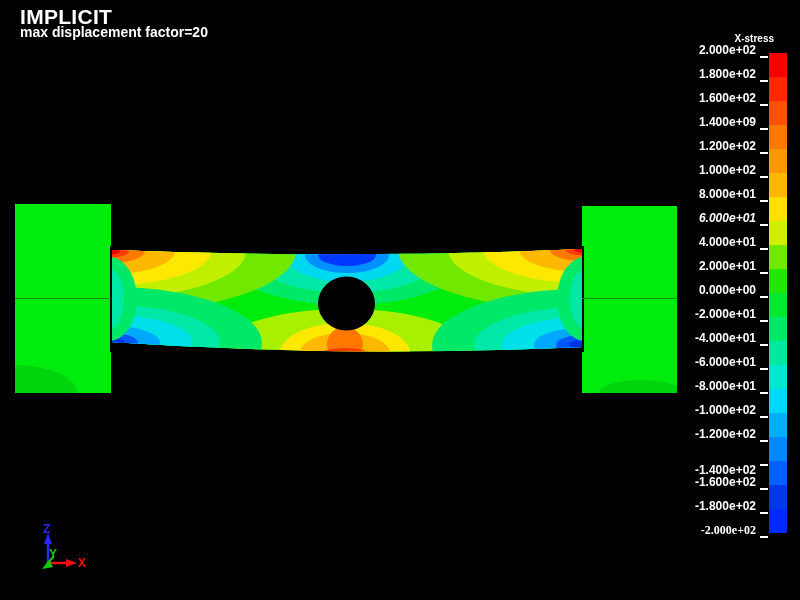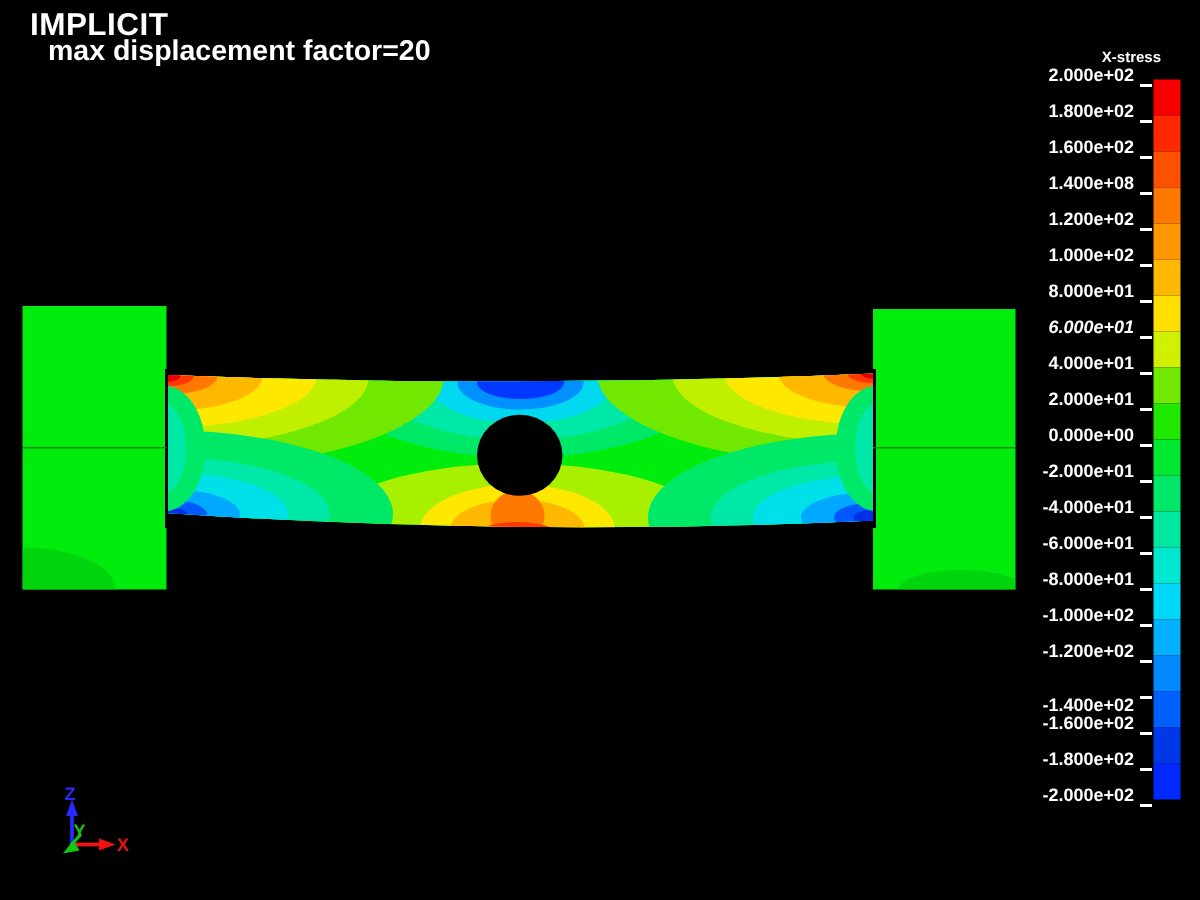--- a/index.html
+++ b/index.html
@@ -4,21 +4,21 @@
 <style>
   html,body{margin:0;padding:0;}
   body{
     width:800px;height:600px;overflow:hidden;position:relative;
     background:#000;
     font-family:"Liberation Sans", sans-serif;
     -webkit-font-smoothing:antialiased;
   }
   .txt{position:absolute;color:#fff;font-weight:bold;white-space:nowrap;}
   #title{left:20px;top:5px;font-size:21px;letter-spacing:.3px;}
-  #subtitle{left:32px;top:24px;font-size:19px;}
+  #subtitle{left:20px;top:24px;font-size:14px;}
   #legend-title{top:33px;right:26px;font-size:10px;}
   #model-svg{position:absolute;left:0;top:0;}
   .legend-label{
     position:absolute;left:662px;width:94px;text-align:right;
     color:#fff;font-weight:bold;font-size:12px;line-height:16px;
   }
   .legend-tick{position:absolute;left:760px;width:8px;height:2px;background:#fff;}
   .legend-seg{position:absolute;left:769px;width:18px;}
 </style>
 </head>
@@ -105,21 +105,21 @@
 <div class="txt" id="subtitle">max displacement factor=20</div>
 <div class="txt" id="legend-title">X-stress</div>
 
 <div id="legend">
     <div class="legend-label" style="top: 42px;">2.000e+02</div>
     <div class="legend-tick" style="top: 56px;"></div>
     <div class="legend-label" style="top: 66px;">1.800e+02</div>
     <div class="legend-tick" style="top: 80px;"></div>
     <div class="legend-label" style="top: 90px;">1.600e+02</div>
     <div class="legend-tick" style="top: 104px;"></div>
-    <div class="legend-label" style="top: 114px;">1.400e+08</div>
+    <div class="legend-label" style="top: 114px;">1.400e+09</div>
     <div class="legend-tick" style="top: 128px;"></div>
     <div class="legend-label" style="top: 138px;">1.200e+02</div>
     <div class="legend-tick" style="top: 152px;"></div>
     <div class="legend-label" style="top: 162px;">1.000e+02</div>
     <div class="legend-tick" style="top: 176px;"></div>
     <div class="legend-label" style="top: 186px;">8.000e+01</div>
     <div class="legend-tick" style="top: 200px;"></div>
     <div class="legend-label" style="top: 210px; font-style: italic;">6.000e+01</div>
     <div class="legend-tick" style="top: 224px;"></div>
     <div class="legend-label" style="top: 234px;">4.000e+01</div>
@@ -139,21 +139,21 @@
     <div class="legend-label" style="top: 402px;">-1.000e+02</div>
     <div class="legend-tick" style="top: 416px;"></div>
     <div class="legend-label" style="top: 426px;">-1.200e+02</div>
     <div class="legend-tick" style="top: 440px;"></div>
     <div class="legend-label" style="top: 462px;">-1.400e+02</div>
     <div class="legend-tick" style="top: 464px;"></div>
     <div class="legend-label" style="top: 474px;">-1.600e+02</div>
     <div class="legend-tick" style="top: 488px;"></div>
     <div class="legend-label" style="top: 498px;">-1.800e+02</div>
     <div class="legend-tick" style="top: 512px;"></div>
-    <div class="legend-label" style="top: 522px;">-2.000e+02</div>
+    <div class="legend-label" style="top: 522px; font-family: Liberation Serif, serif;">-2.000e+02</div>
     <div class="legend-tick" style="top: 536px;"></div>
     <div class="legend-seg" style="top: 53px; height: 24px; background: rgb(248, 0, 0);"></div>
     <div class="legend-seg" style="top: 77px; height: 24px; background: rgb(255, 40, 0);"></div>
     <div class="legend-seg" style="top: 101px; height: 24px; background: rgb(255, 80, 0);"></div>
     <div class="legend-seg" style="top: 125px; height: 24px; background: rgb(255, 120, 0);"></div>
     <div class="legend-seg" style="top: 149px; height: 24px; background: rgb(255, 152, 0);"></div>
     <div class="legend-seg" style="top: 173px; height: 24px; background: rgb(255, 184, 0);"></div>
     <div class="legend-seg" style="top: 197px; height: 24px; background: rgb(255, 224, 0);"></div>
     <div class="legend-seg" style="top: 221px; height: 24px; background: rgb(208, 240, 0);"></div>
     <div class="legend-seg" style="top: 245px; height: 24px; background: rgb(112, 232, 0);"></div>

